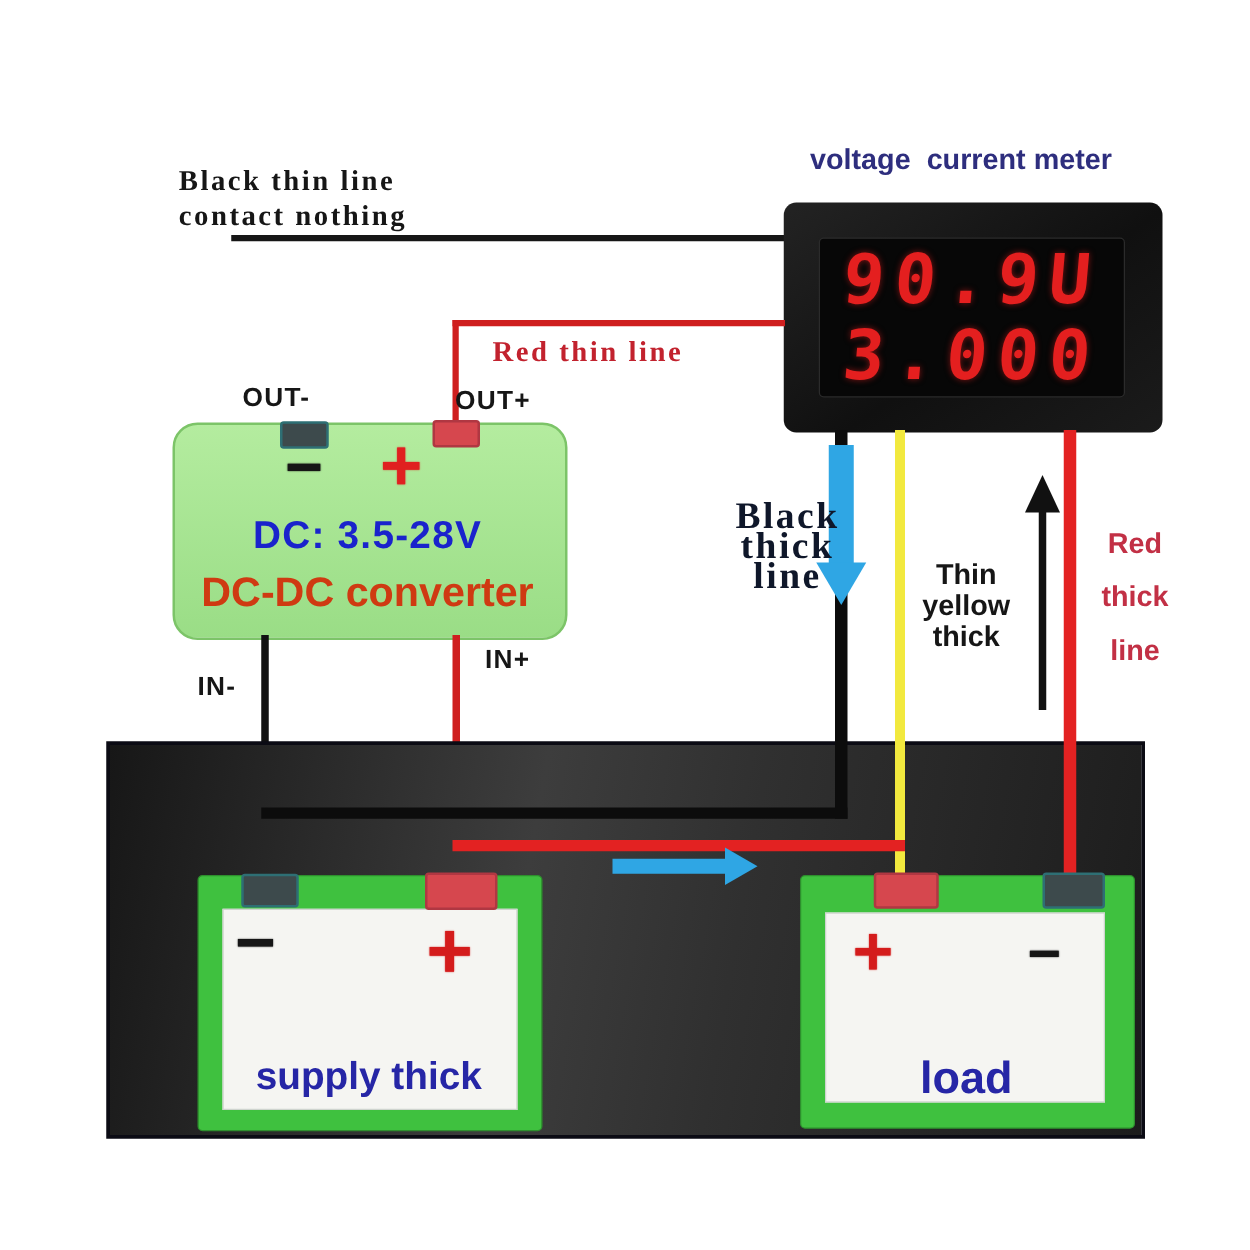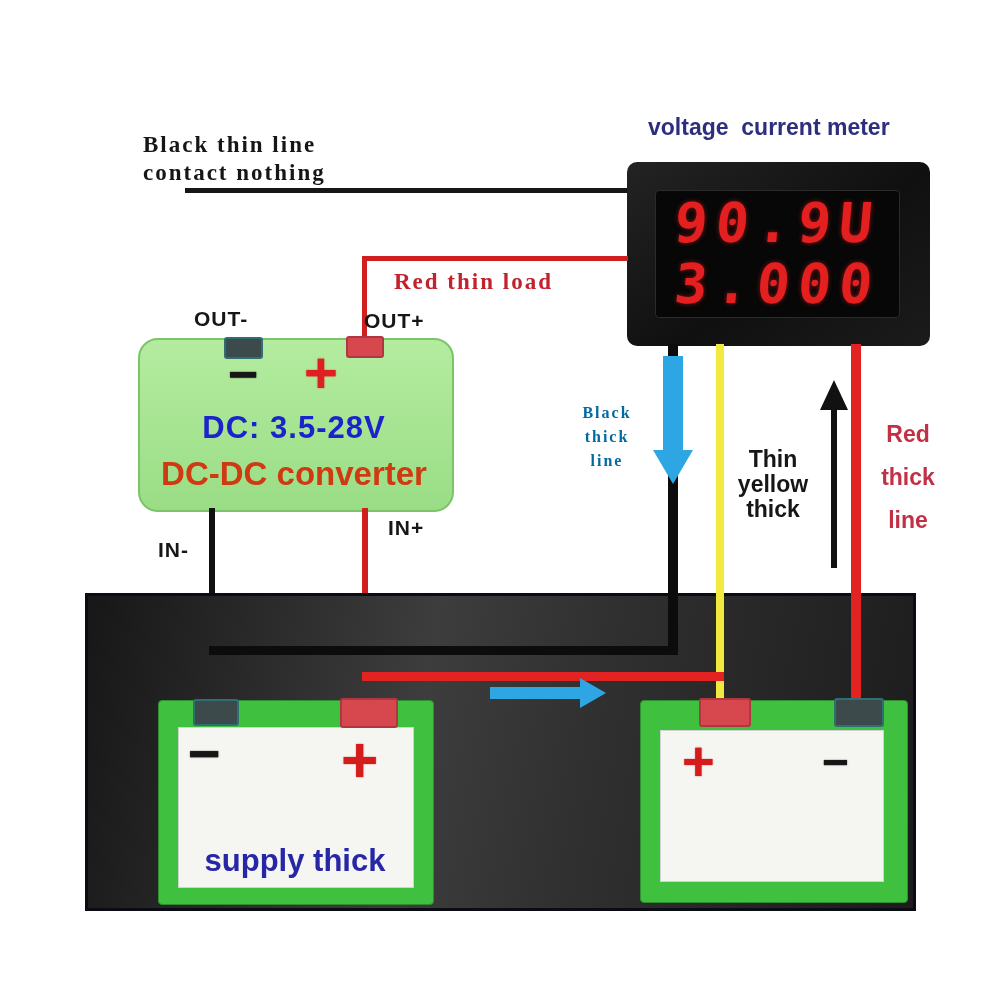--- a/index.html
+++ b/index.html
@@ -70,21 +70,21 @@
   .arrow-blue-head{left:653px;top:450px;width:0;height:0;border-left:20px solid transparent;
     border-right:20px solid transparent;border-top:34px solid #2fa6e4;}
   .arrow-up-head{left:820px;top:380px;width:0;height:0;border-left:14px solid transparent;
     border-right:14px solid transparent;border-bottom:30px solid #111;}
   .arrow-up-shaft{left:831px;top:408px;width:6px;height:160px;background:#111;}
   .arrow-right-shaft{left:490px;top:687px;width:90px;height:12px;background:#2fa6e4;}
   .arrow-right-head{left:580px;top:678px;width:0;height:0;border-top:15px solid transparent;
     border-bottom:15px solid transparent;border-left:26px solid #2fa6e4;}
 
   
-  .lbl-black-thick{left:563px;top:401px;width:88px;text-align:center;font-size:16px;line-height:24px;letter-spacing:2px;color:#0369a1;}
+  .lbl-black-thick{left:586px;top:401px;width:88px;text-align:center;font-size:30px;line-height:24px;letter-spacing:2px;color:#0f172a;}
   .lbl-thin-yellow{left:727px;top:447px;width:92px;text-align:center;font-size:23px;line-height:25px;color:#161616;}
   .lbl-red-thick{left:870px;top:413px;width:76px;text-align:center;font-size:23px;line-height:43px;color:#c23045;}
 
   
   .battery{background:#3fc13f;border:1px solid #2d8f2d;border-radius:4px;}
   .battery-inner{position:absolute;background:#f5f5f2;border:1px solid #cfd4cf;}
   .supply{left:158px;top:700px;width:274px;height:203px;}
   .supply-inner{left:19px;top:26px;width:234px;height:159px;}
   .load{left:640px;top:700px;width:266px;height:201px;}
   .load-inner{left:19px;top:29px;width:222px;height:150px;}
@@ -114,21 +114,21 @@
   <div class="abs sans meter-title">voltage  current meter</div>
   <div class="abs meter">
     <div class="meter-display">
       <div class="seg-row">90.9U</div>
       <div class="seg-row">3.000</div>
     </div>
   </div>
 
   <div class="abs wire-red-thin-v"></div>
   <div class="abs wire-red-thin-h"></div>
-  <div class="abs mono label-red-thin">Red thin load</div>
+  <div class="abs mono label-red-thin">Red thin line</div>
 
   <div class="abs converter"></div>
   <div class="abs terminal t-dark conv-out-neg"></div>
   <div class="abs terminal t-red conv-out-pos"></div>
   <div class="abs sans lbl-term lbl-out-neg">OUT-</div>
   <div class="abs sans lbl-term lbl-out-pos">OUT+</div>
   <div class="abs sym conv-minus">−</div>
   <div class="abs sym conv-plus">+</div>
   <div class="abs sans conv-spec">DC: 3.5-28V</div>
   <div class="abs sans conv-name">DC-DC converter</div>
@@ -176,14 +176,15 @@
   <div class="abs sym supply-plus">+</div>
   <div class="abs sans battery-label supply-label">supply thick</div>
 
   <div class="abs battery load">
     <div class="battery-inner load-inner"></div>
   </div>
   <div class="abs terminal t-red load-t-red"></div>
   <div class="abs terminal t-dark load-t-dark"></div>
   <div class="abs sym load-plus">+</div>
   <div class="abs sym load-minus">−</div>
+  <div class="abs sans battery-label load-label">load</div>
 
 </div>
 
 </body></html>

